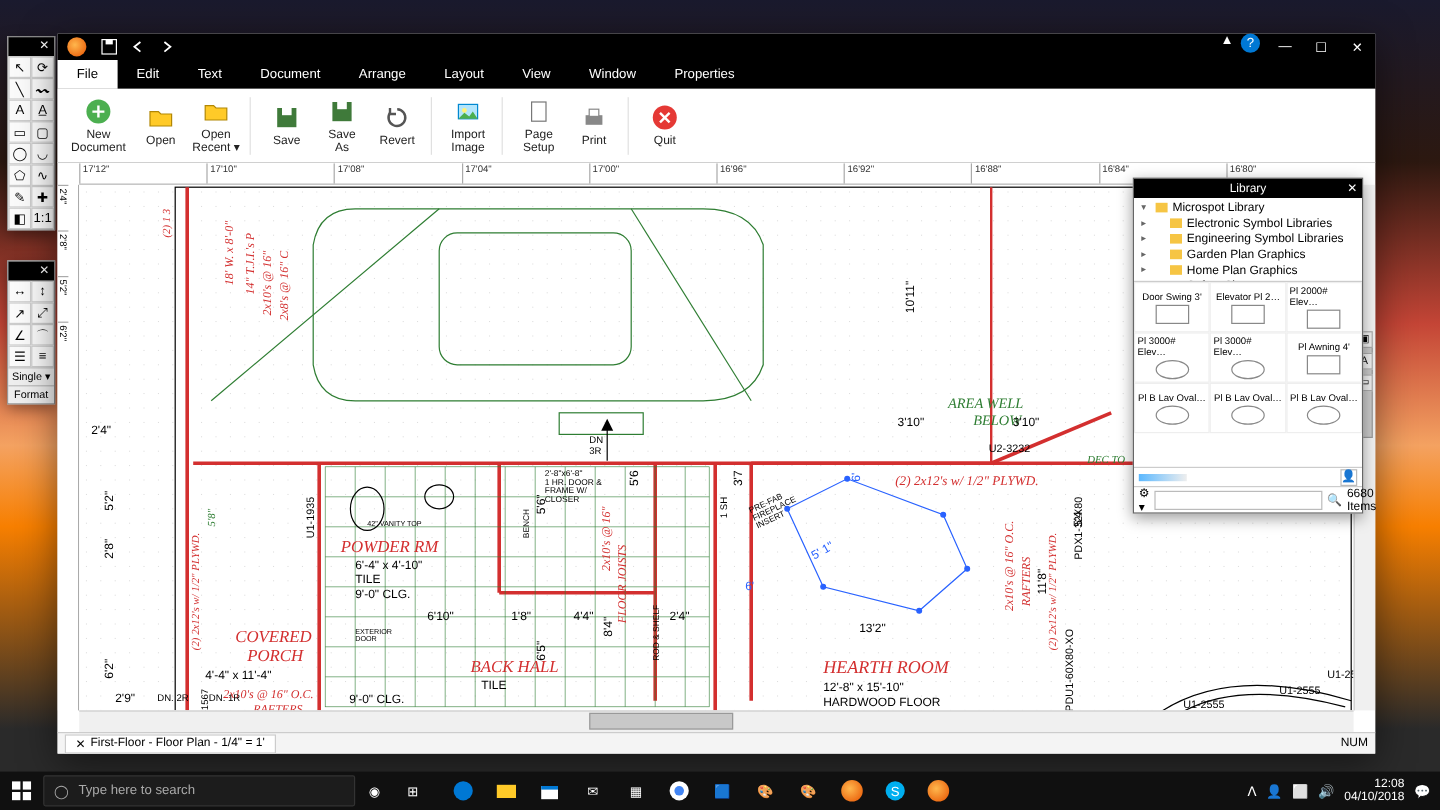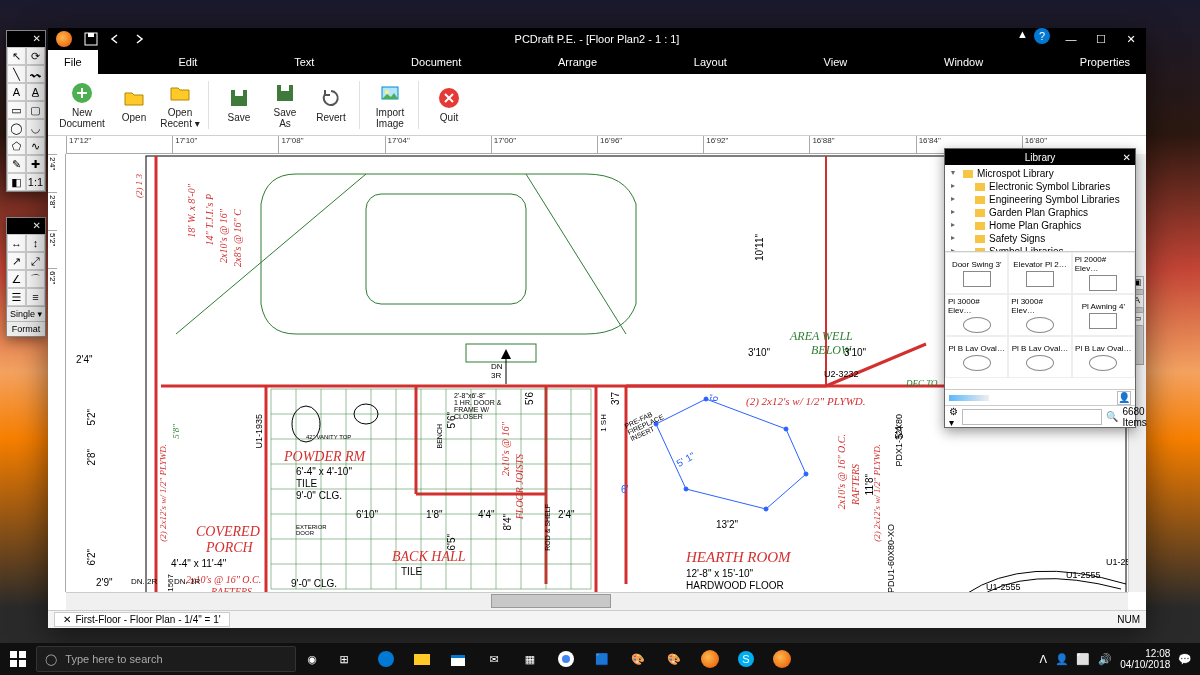--- a/index.html
+++ b/index.html
@@ -13,21 +13,21 @@
 .titlebar { height: 22px; background: #000; color: #fff; display: flex; align-items: center; font-size: 11px; position: relative; }
 .titlebar .orb { width: 16px; height: 16px; border-radius: 50%; background: radial-gradient(circle at 40% 40%, #ffb74d, #e65100); margin: 0 8px; }
 .titlebar .qat { display: flex; gap: 10px; margin-left: 4px; }
 .titlebar .qat svg { width: 14px; height: 14px; }
 .titlebar .title { position: absolute; left: 0; right: 0; text-align: center; pointer-events: none; }
 .titlebar .winbtns { margin-left: auto; display: flex; }
 .titlebar .winbtn { width: 30px; height: 22px; display: flex; align-items: center; justify-content: center; }
 .titlebar .help { width: 16px; height: 16px; border-radius: 50%; background: #0078d4; color:#fff; text-align:center; line-height:16px; font-size:11px; margin-right:6px; }
 
 
-.menubar { height: 24px; background: #000; display: flex; align-items: stretch; font-size: 11px; color: #fff; justify-content: space-between; }
+.menubar { height: 24px; background: #000; display: flex; align-items: stretch; font-size: 11px; color: #fff; }
 .menubar .item { padding: 0 16px; display:flex; align-items:center; }
 .menubar .item.file { background:#fff; color:#000; }
 
 
 .ribbon { height: 62px; background: #fff; border-bottom: 1px solid #d0d0d0; display: flex; align-items: center; padding: 4px 6px; gap: 2px; }
 .rib-group { display:flex; gap:2px; padding-right:6px; border-right:1px solid #e0e0e0; margin-right:6px; }
 .rib-btn { display:flex; flex-direction:column; align-items:center; justify-content:center; min-width:44px; font-size:10px; line-height:1.1; text-align:center; color:#222; gap:2px; cursor:pointer; }
 .rib-btn .ico { width:24px; height:24px; display:flex; align-items:center; justify-content:center; }
 .rib-btn.wide { min-width:56px; }
 
@@ -62,21 +62,21 @@
 
 
 .statusbar { height:18px; background:#f4f4f4; border-top:1px solid #ccc; display:flex; align-items:center; font-size:10px; padding:0 6px; }
 .statusbar .tab { background:#fff; border:1px solid #ccc; padding:1px 8px; display:flex; gap:4px; align-items:center; }
 .statusbar .right { margin-left:auto; }
 
 
 .library { position:absolute; top:120px; right:10px; width:192px; height:280px; background:#fff; border:1px solid #666; box-shadow:0 4px 12px rgba(0,0,0,.4); display:flex; flex-direction:column; font-size:10px; }
 .library .hdr { height:16px; background:#000; color:#fff; display:flex; align-items:center; justify-content:center; position:relative; }
 .library .hdr .x { position:absolute; right:4px; }
-.library .tree { height:87px; overflow:hidden; border-bottom:1px solid #ccc; padding:2px 4px; }
+.library .tree { height:70px; overflow:hidden; border-bottom:1px solid #ccc; padding:2px 4px; }
 .library .tree .node { padding:1px 0 1px 14px; position:relative; }
 .library .tree .node::before { content:"▸"; position:absolute; left:2px; font-size:8px; color:#666; }
 .library .tree .node.root::before { content:"▾"; }
 .library .tree .folder { display:inline-block; width:10px; height:8px; background:#f6c544; margin-right:4px; vertical-align:middle; }
 .library .grid { flex:1; display:grid; grid-template-columns:repeat(3,1fr); grid-auto-rows:42px; overflow:hidden; }
 .library .cell { border:1px solid #eee; display:flex; flex-direction:column; align-items:center; justify-content:center; font-size:8px; padding:2px; }
 .library .cell .thumb-ico { width:28px; height:16px; border:1px solid #888; margin-top:2px; }
 .library .foot { height:22px; border-top:1px solid #ccc; display:flex; align-items:center; padding:0 4px; gap:4px; }
 .library .foot input { flex:1; height:16px; border:1px solid #bbb; font-size:10px; padding:0 3px; }
 
@@ -156,21 +156,20 @@
             <svg viewBox="0 0 14 14">
               <path d="M9 3 L4 7 L9 11" fill="none" stroke="#fff" stroke-width="1.5"></path>
             </svg>
           </span>
         <span>
             <svg viewBox="0 0 14 14">
               <path d="M5 3 L10 7 L5 11" fill="none" stroke="#fff" stroke-width="1.5"></path>
             </svg>
           </span>
       </div>
-      <div class="title">PCDraft P.E. - [Floor Plan2 - 1 : 1]</div>
       <div class="winbtns">
         <span style="margin-right:6px;">▲</span>
         <div class="help">?</div>
         <div class="winbtn">—</div>
         <div class="winbtn">☐</div>
         <div class="winbtn">✕</div>
       </div>
     </div>
 
     <div class="menubar">
@@ -249,20 +248,40 @@
         <div class="rib-btn">
             <div class="ico">
               <svg width="22" height="22">
                 <rect x="3" y="5" width="16" height="12" fill="#b3e5fc" stroke="#0288d1"></rect>
                 <circle cx="8" cy="10" r="2" fill="#fff176"></circle>
                 <path d="M3 17l5-5 4 3 3-4 4 6" fill="#4caf50"></path>
               </svg>
             </div>
             <span style="white-space:pre-line">Import
 Image</span>
+          </div>
+      </div>
+      <div class="rib-group">
+        <div class="rib-btn">
+            <div class="ico">
+              <svg width="22" height="22">
+                <rect x="5" y="3" width="12" height="16" fill="#fff" stroke="#777"></rect>
+              </svg>
+            </div>
+            <span style="white-space:pre-line">Page
+Setup</span>
+          </div>
+        <div class="rib-btn">
+            <div class="ico">
+              <svg width="22" height="22">
+                <rect x="4" y="9" width="14" height="8" fill="#888"></rect>
+                <rect x="7" y="4" width="8" height="6" fill="#fff" stroke="#888"></rect>
+              </svg>
+            </div>
+            <span>Print</span>
           </div>
       </div>
       <div class="rib-group" style="border:none">
         <div class="rib-btn">
             <div class="ico">
               <svg width="22" height="22">
                 <circle cx="11" cy="11" r="10" fill="#e53935"></circle>
                 <path d="M7 7l8 8M15 7l-8 8" stroke="#fff" stroke-width="2"></path>
               </svg>
             </div>

